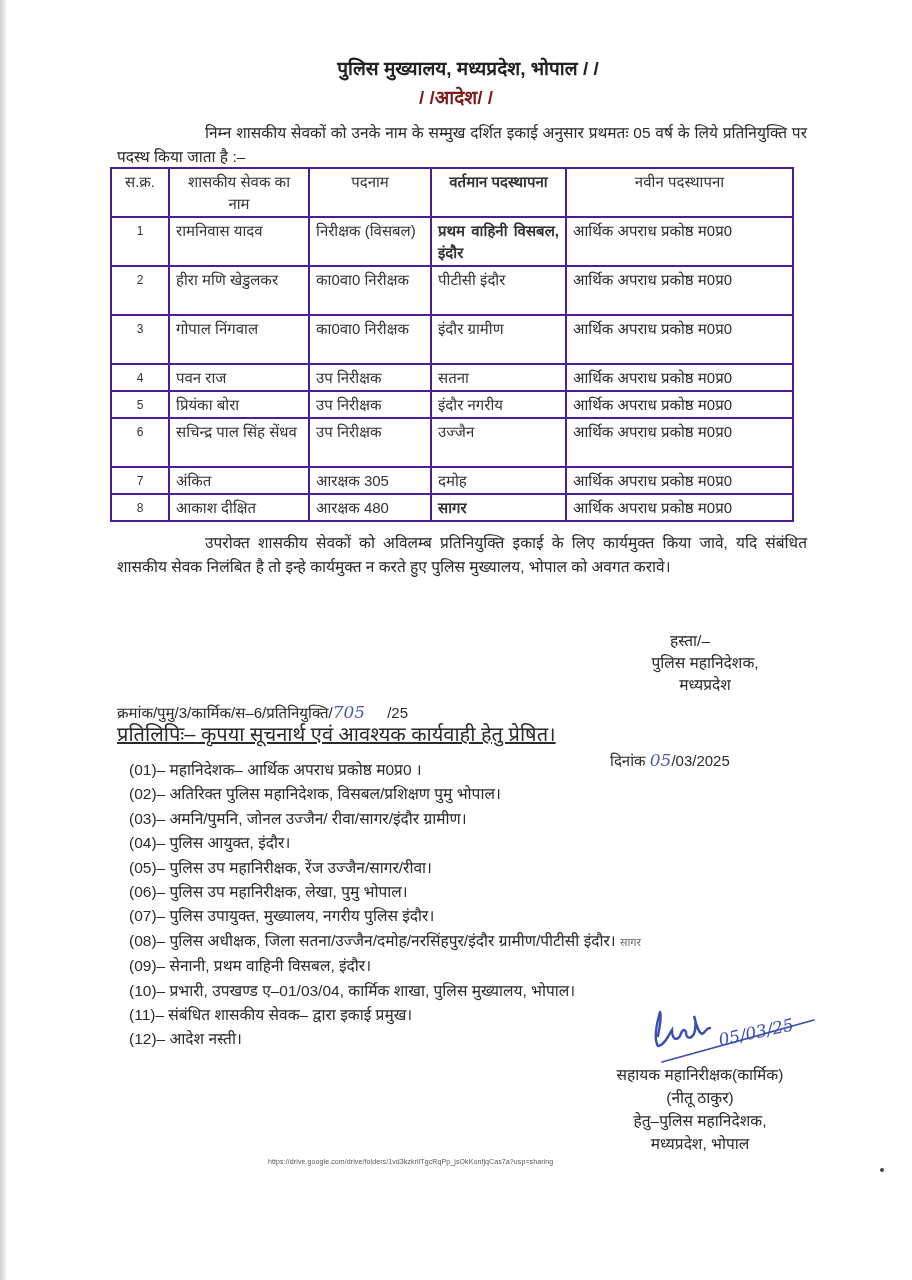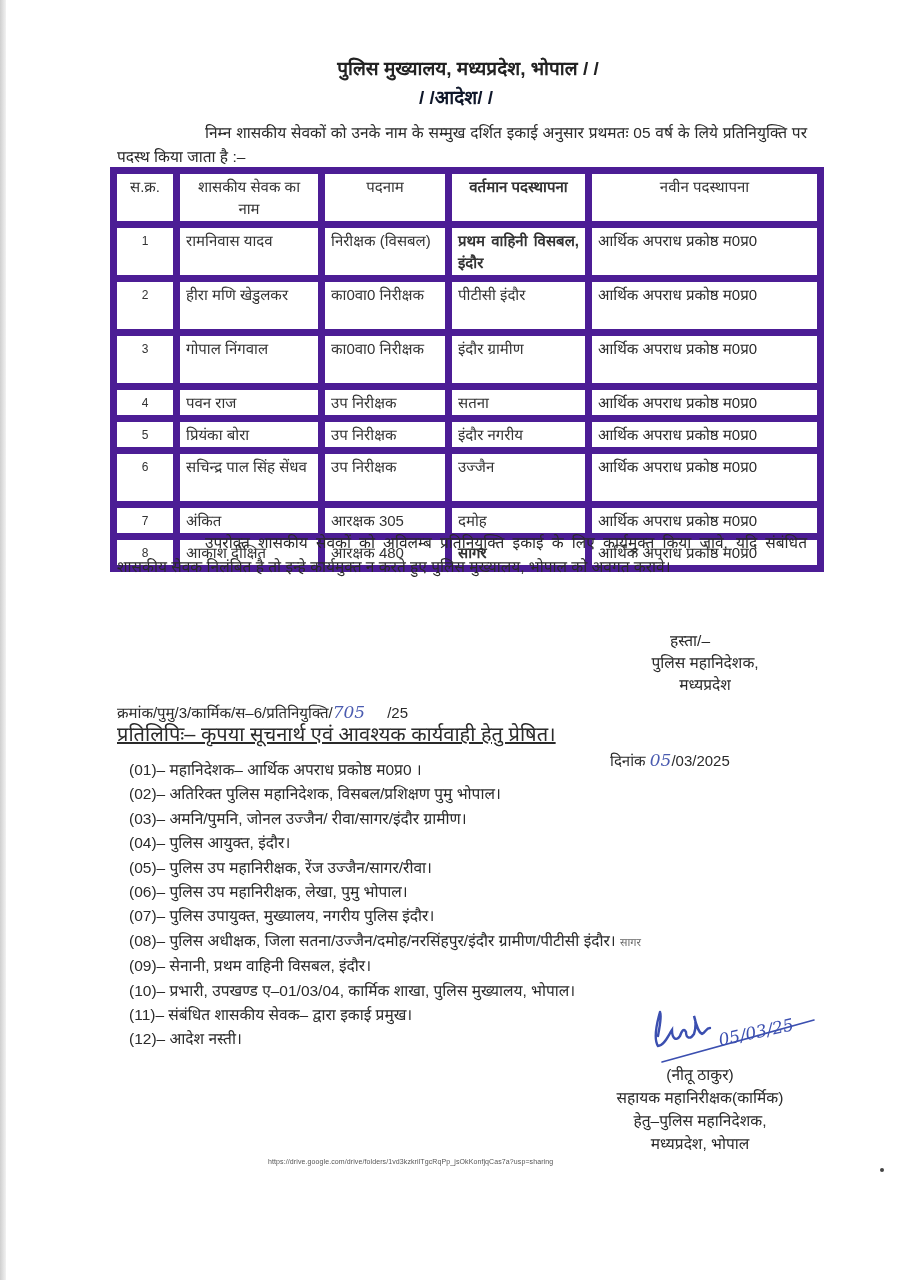--- a/index.html
+++ b/index.html
@@ -16,36 +16,36 @@
     }
     .page { position: absolute; left: 0; top: 0; width: 912px; height: 1280px; }
 
     .hdr-title {
       position: absolute; top: 55px; left: 0; width: 912px; text-align: center;
       font-size: 19px; font-weight: bold; color: #222;
       padding-left: 24px; box-sizing: border-box;
     }
     .hdr-sub {
       position: absolute; top: 84px; left: 0; width: 912px; text-align: center;
-      font-size: 19px; font-weight: bold; color: #0f172a;
+      font-size: 19px; font-weight: bold; color: #7f1d1d;
       padding-left: 0px; box-sizing: border-box;
     }
     .intro {
       position: absolute; top: 121px; left: 117px; width: 690px;
       font-size: 15.5px; line-height: 24px; text-indent: 88px;
       text-align: justify;
     }
 
     table.orders {
       position: absolute; top: 167px; left: 110px;
       border-collapse: collapse;
       font-size: 15px; color: #333;
     }
     table.orders td, table.orders th {
-      border: 7px solid #4c1d95;
+      border: 2px solid #4c1d95;
       vertical-align: top;
       padding: 2px 6px 1px 6px;
       line-height: 22px;
       font-weight: normal;
     }
     table.orders th { text-align: center; }
     .c-sn { width: 44px; text-align: center; font-size: 12px; }
     .c-name { width: 126px; }
     .c-desig { width: 108px; }
     .c-cur { width: 121px; }
@@ -217,21 +217,21 @@
 
   <div class="signature">
     <svg width="170" height="60" viewBox="0 0 170 60">
       <path d="M8 30 C 10 18, 12 10, 10 6 M10 6 C 6 20, 4 34, 8 40 C 14 40, 18 30, 22 24 C 22 32, 26 36, 30 30 C 32 24, 34 22, 36 26 C 36 32, 40 34, 44 28 C 46 22, 46 14, 44 10 C 46 18, 48 26, 52 28 C 56 26, 56 22, 60 22" fill="none" stroke="#3b4fb0" stroke-width="2.4" stroke-linecap="round"></path>
       <path d="M12 56 L 164 14" fill="none" stroke="#3b4fb0" stroke-width="1.6" stroke-linecap="round"></path>
       <text x="70" y="40" font-family="DejaVu Serif, serif" font-style="italic" font-size="17" fill="#3b4fb0" transform="rotate(-12 70 40)">05/03/25</text>
     </svg>
   </div>
 
   <div class="sig2">
+    <div>सहायक महानिरीक्षक(कार्मिक)</div>
     <div>(नीतू ठाकुर)</div>
-    <div>सहायक महानिरीक्षक(कार्मिक)</div>
     <div>हेतु–पुलिस महानिदेशक,</div>
     <div>मध्यप्रदेश, भोपाल</div>
   </div>
 
   <div class="footer-url">https://drive.google.com/drive/folders/1vd3kzkrilTgcRqPp_jsOkKonfjqCas7a?usp=sharing</div>
   <div class="dot"></div>
 </div>
 
 </body></html>

